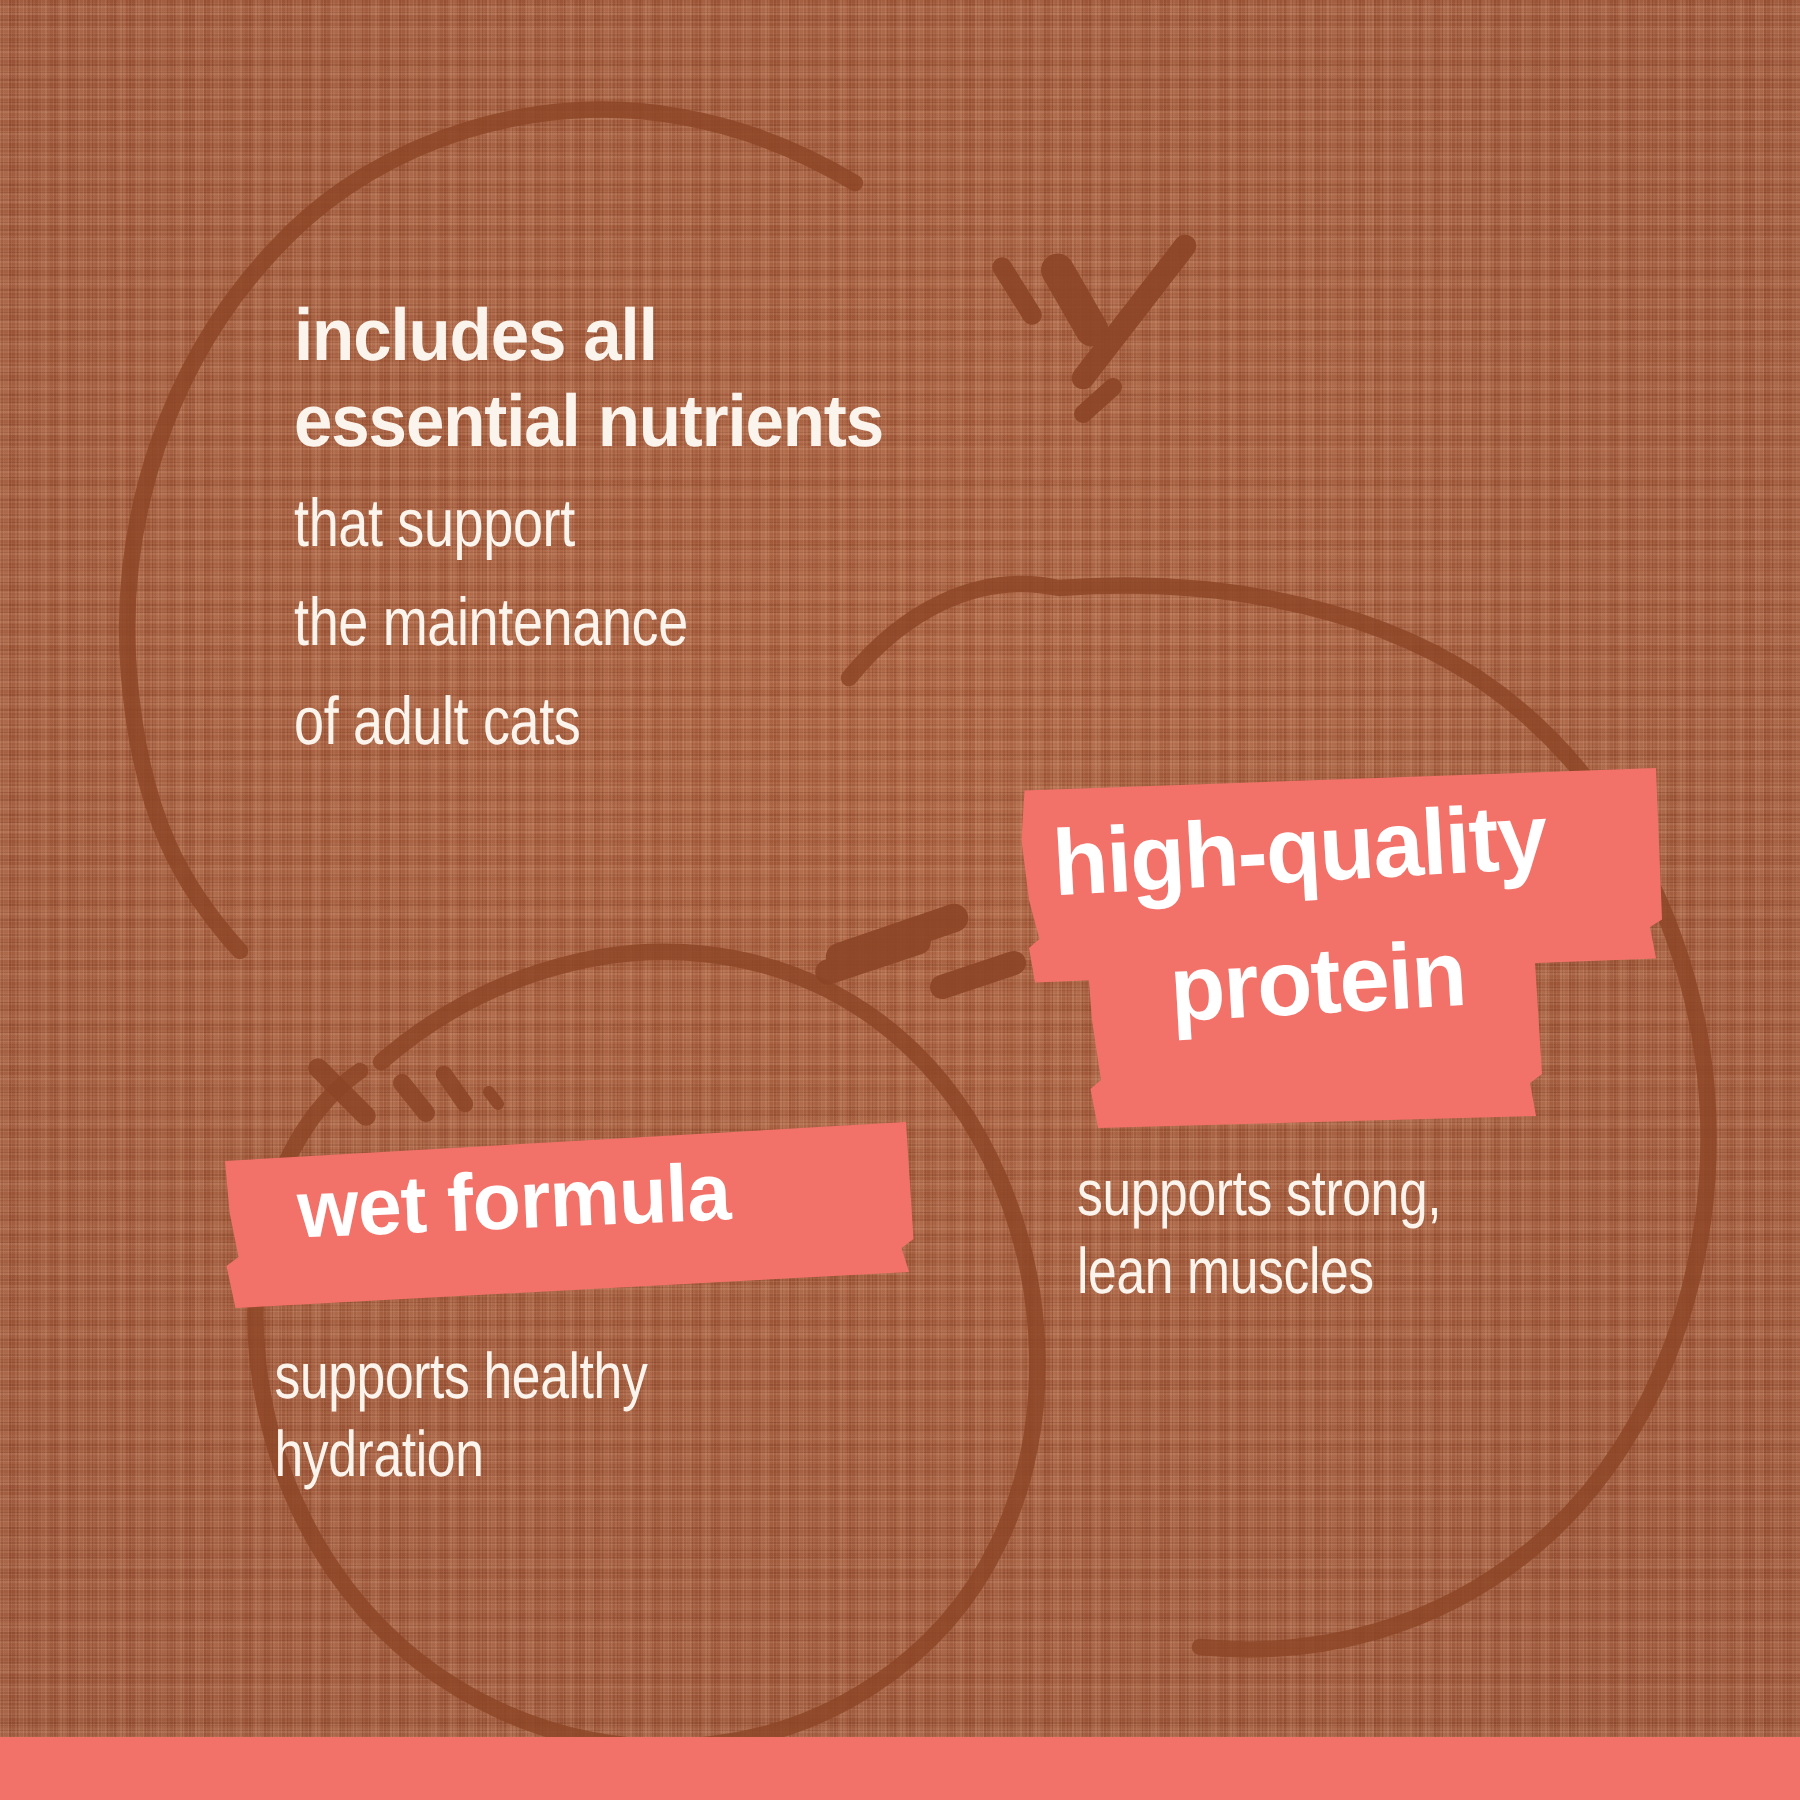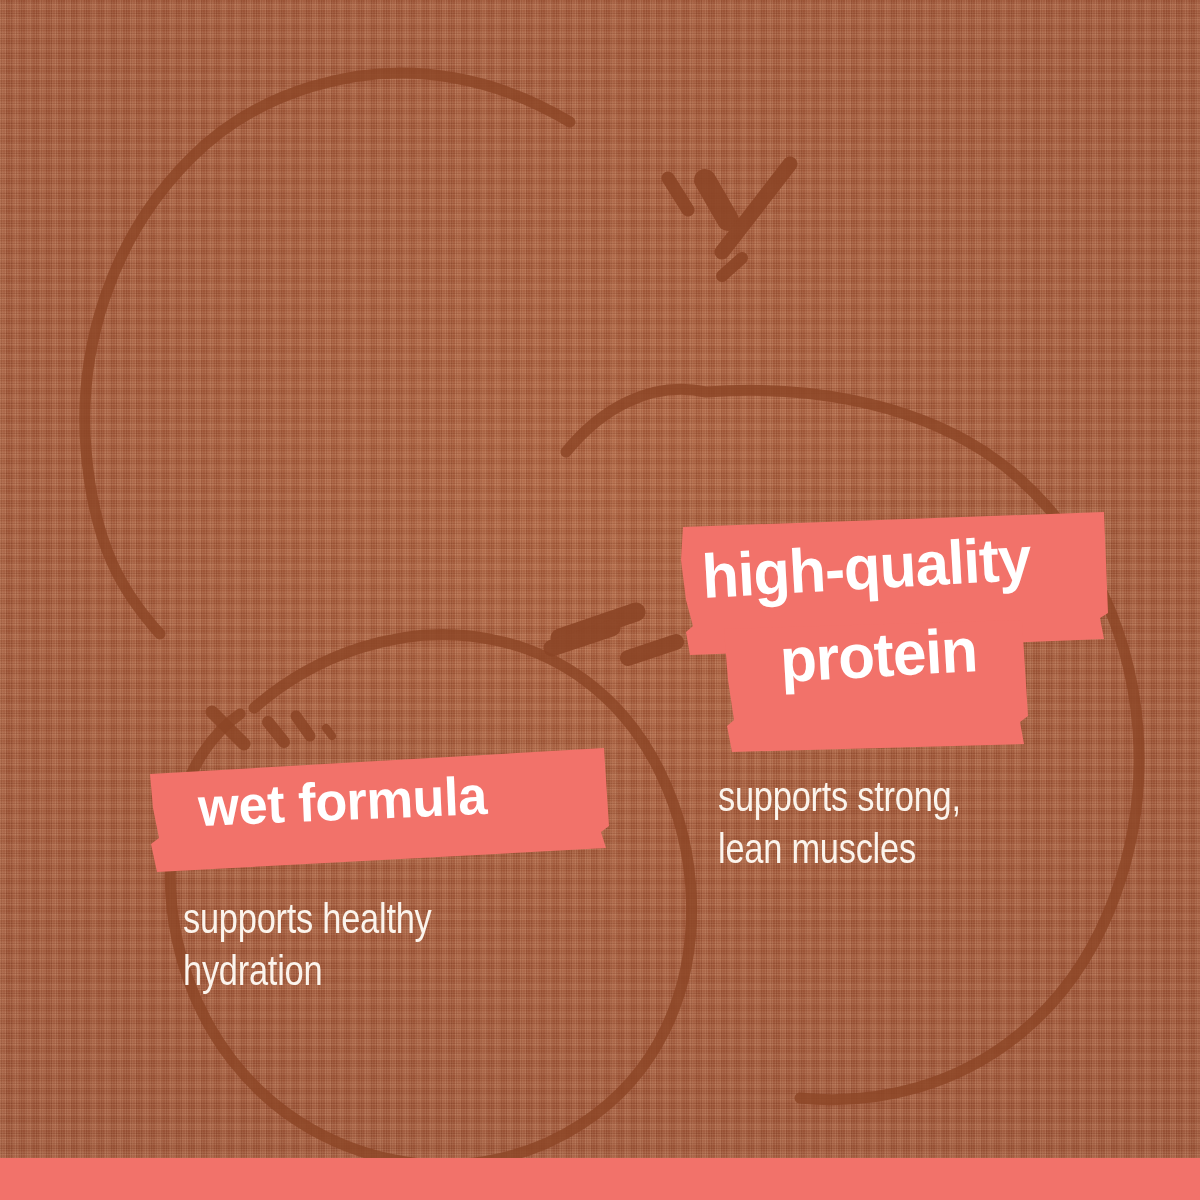--- a/index.html
+++ b/index.html
@@ -193,20 +193,27 @@
     <path d="M 683,527 L 1104,512 L 1108,613 L 1100,618 L 1104,639
              L 690,655 L 686,632 L 693,626 L 686,600 L 681,560 Z" fill="#f2726a"></path>
 
     <path d="M 724,629 L 1022,620 L 1028,716 L 1020,722 L 1024,744
              L 732,752 L 727,726 L 734,720 L 728,680 Z" fill="#f2726a"></path>
 
     <path d="M 150,774 L 604,748 L 609,826 L 601,832 L 606,848
              L 157,872 L 151,844 L 159,838 L 153,808 Z" fill="#f2726a"></path>
   </svg>
 
+  <div class="txt" id="block-top">
+    <div class="headline-strong">includes all</div>
+    <div class="headline-strong">essential nutrients</div>
+    <div class="headline-light">that support</div>
+    <div class="headline-light">the maintenance</div>
+    <div class="headline-light">of adult cats</div>
+  </div>
 
   <div class="badge-text" id="badge-hq-text">high-quality</div>
   <div class="badge-text" id="badge-protein-text">protein</div>
   <div class="badge-text" id="badge-wet-text">wet formula</div>
 
   <div class="txt" id="block-hydration">
     <div class="body-light">supports healthy</div>
     <div class="body-light">hydration</div>
   </div>
 

